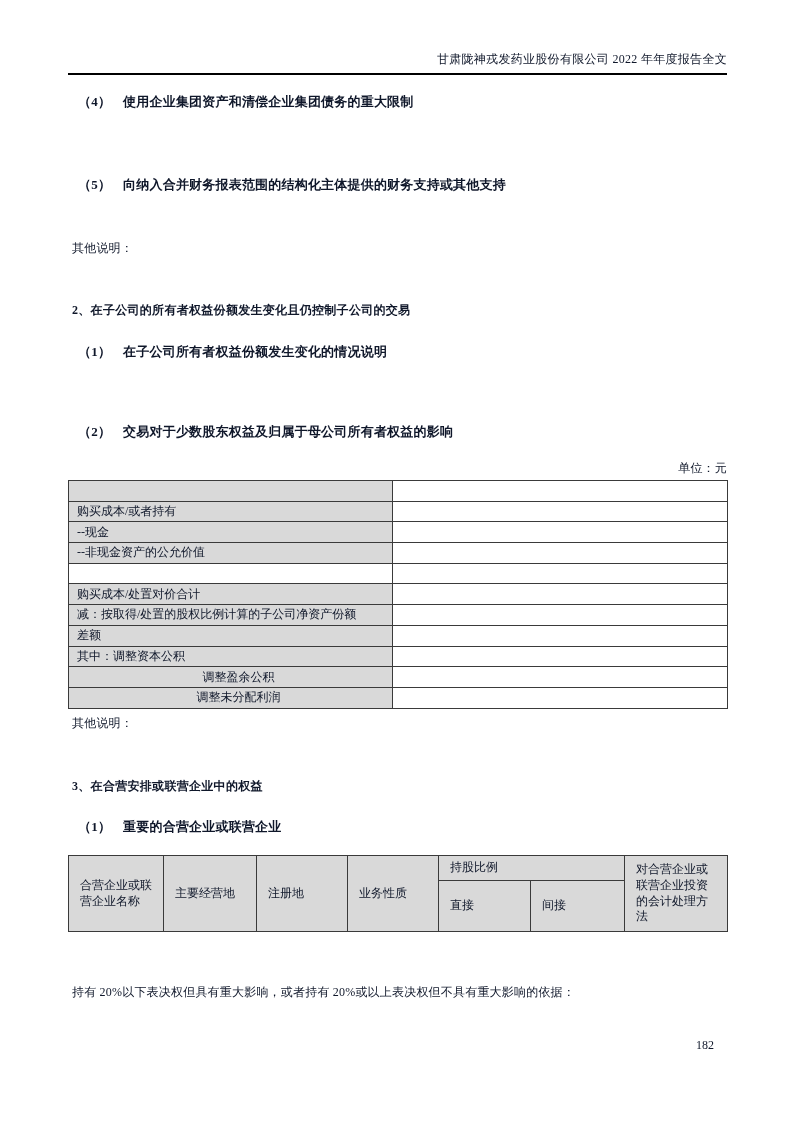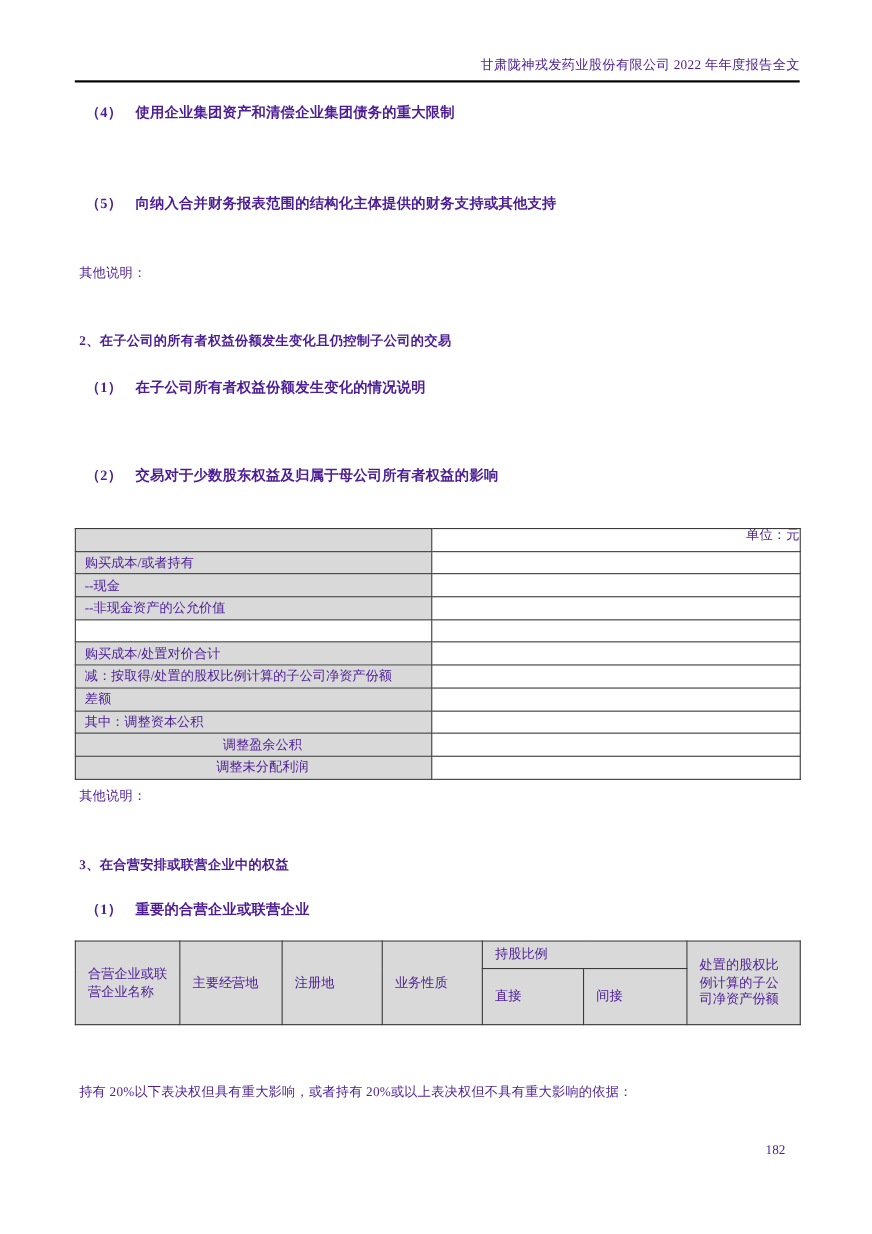--- a/index.html
+++ b/index.html
@@ -2,37 +2,37 @@
 <html style="--shade: #d9d9d9;"><head>
 <meta charset="utf-8">
 <style>
   html,body{margin:0;padding:0;background:#888;}
   .page{
     position:relative;
     width:793px;height:1122px;
     background:#ffffff;
     margin:0 auto;
     font-family:"Liberation Serif","DejaVu Serif",serif;
-    color:#4c1d95;
+    color:#0f172a;
     overflow:hidden;
   }
   .abs{position:absolute;}
   .doc-header{top:51px;right:66px;font-size:12px;letter-spacing:.3px;}
   .header-rule{top:73px;left:68px;width:659px;height:2px;background:#000;}
   .sub-head{font-size:13px;font-weight:bold;letter-spacing:.2px;white-space:nowrap;}
   .sub-head .num{display:inline-block;margin-right:12px;}
   .sec-head{font-size:12px;font-weight:bold;letter-spacing:.3px;white-space:nowrap;}
   .body-text{font-size:12px;letter-spacing:.2px;white-space:nowrap;}
   .h4{top:93px;left:78px;}
   .h5{top:176px;left:78px;}
   .note1{top:240px;left:72px;}
   .h2sec{top:302px;left:72px;}
   .h21{top:343px;left:78px;}
   .h22{top:423px;left:78px;}
-  .unit{top:478px;right:66px;}
+  .unit{top:460px;right:66px;}
   .note2{top:715px;left:72px;}
   .h3sec{top:778px;left:72px;}
   .h31{top:818px;left:78px;}
   .note3{top:934px;left:72px;}
   .note4{top:984px;left:72px;}
   .pageno{top:1038px;right:79px;font-size:12px;}
 
   table{border-collapse:collapse;table-layout:fixed;}
   .t1{top:480px;left:68px;width:659px;}
   .t1 td{
@@ -159,21 +159,21 @@
         <col style="width:94px">
         <col style="width:103px">
     </colgroup>
     <tbody>
         <tr class="r1">
       <td rowspan="2" class="shaded">合营企业或联营企业名称</td>
       <td rowspan="2" class="shaded">主要经营地</td>
       <td rowspan="2" class="shaded">注册地</td>
       <td rowspan="2" class="shaded">业务性质</td>
       <td colspan="2" class="shaded">持股比例</td>
-      <td rowspan="2" class="shaded">处置的股权比例计算的子公司净资产份额</td>
+      <td rowspan="2" class="shaded">对合营企业或联营企业投资的会计处理方法</td>
     </tr>
     <tr class="r2">
       <td class="shaded">直接</td>
       <td class="shaded">间接</td>
     </tr>
   </tbody>
     </table>
 
   <div class="abs body-text note4">持有 20%以下表决权但具有重大影响，或者持有 20%或以上表决权但不具有重大影响的依据：</div>
 

